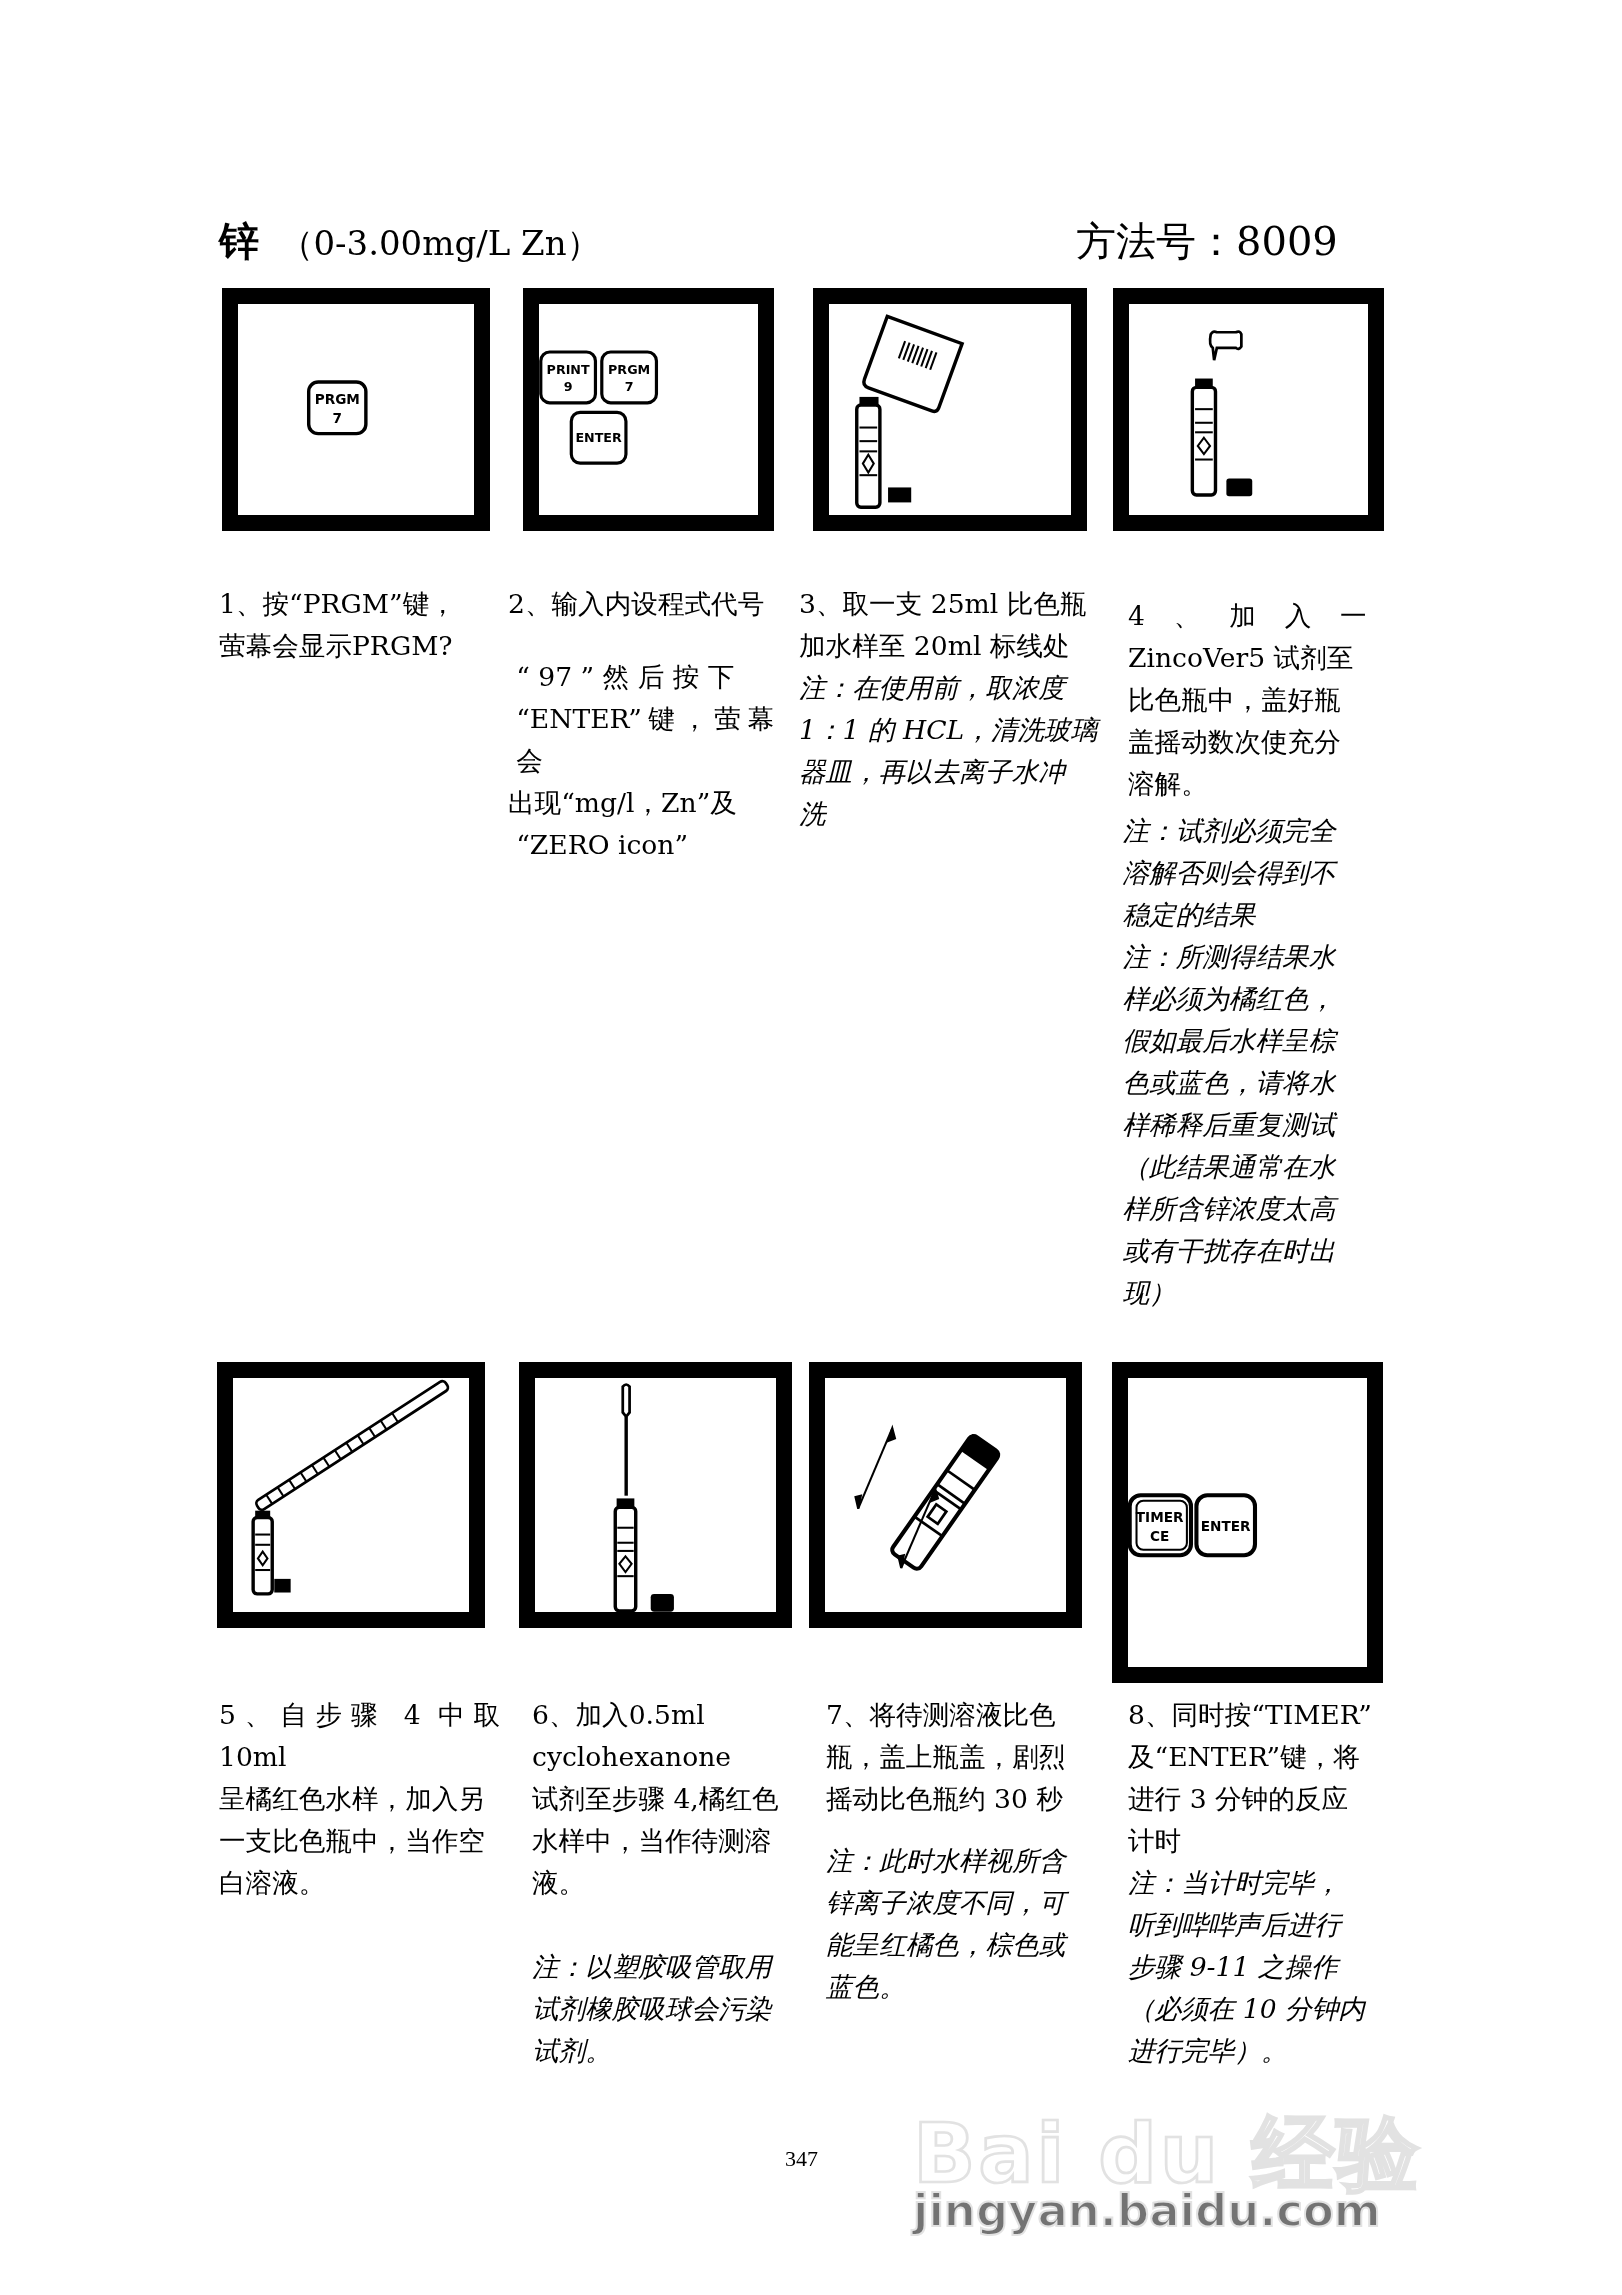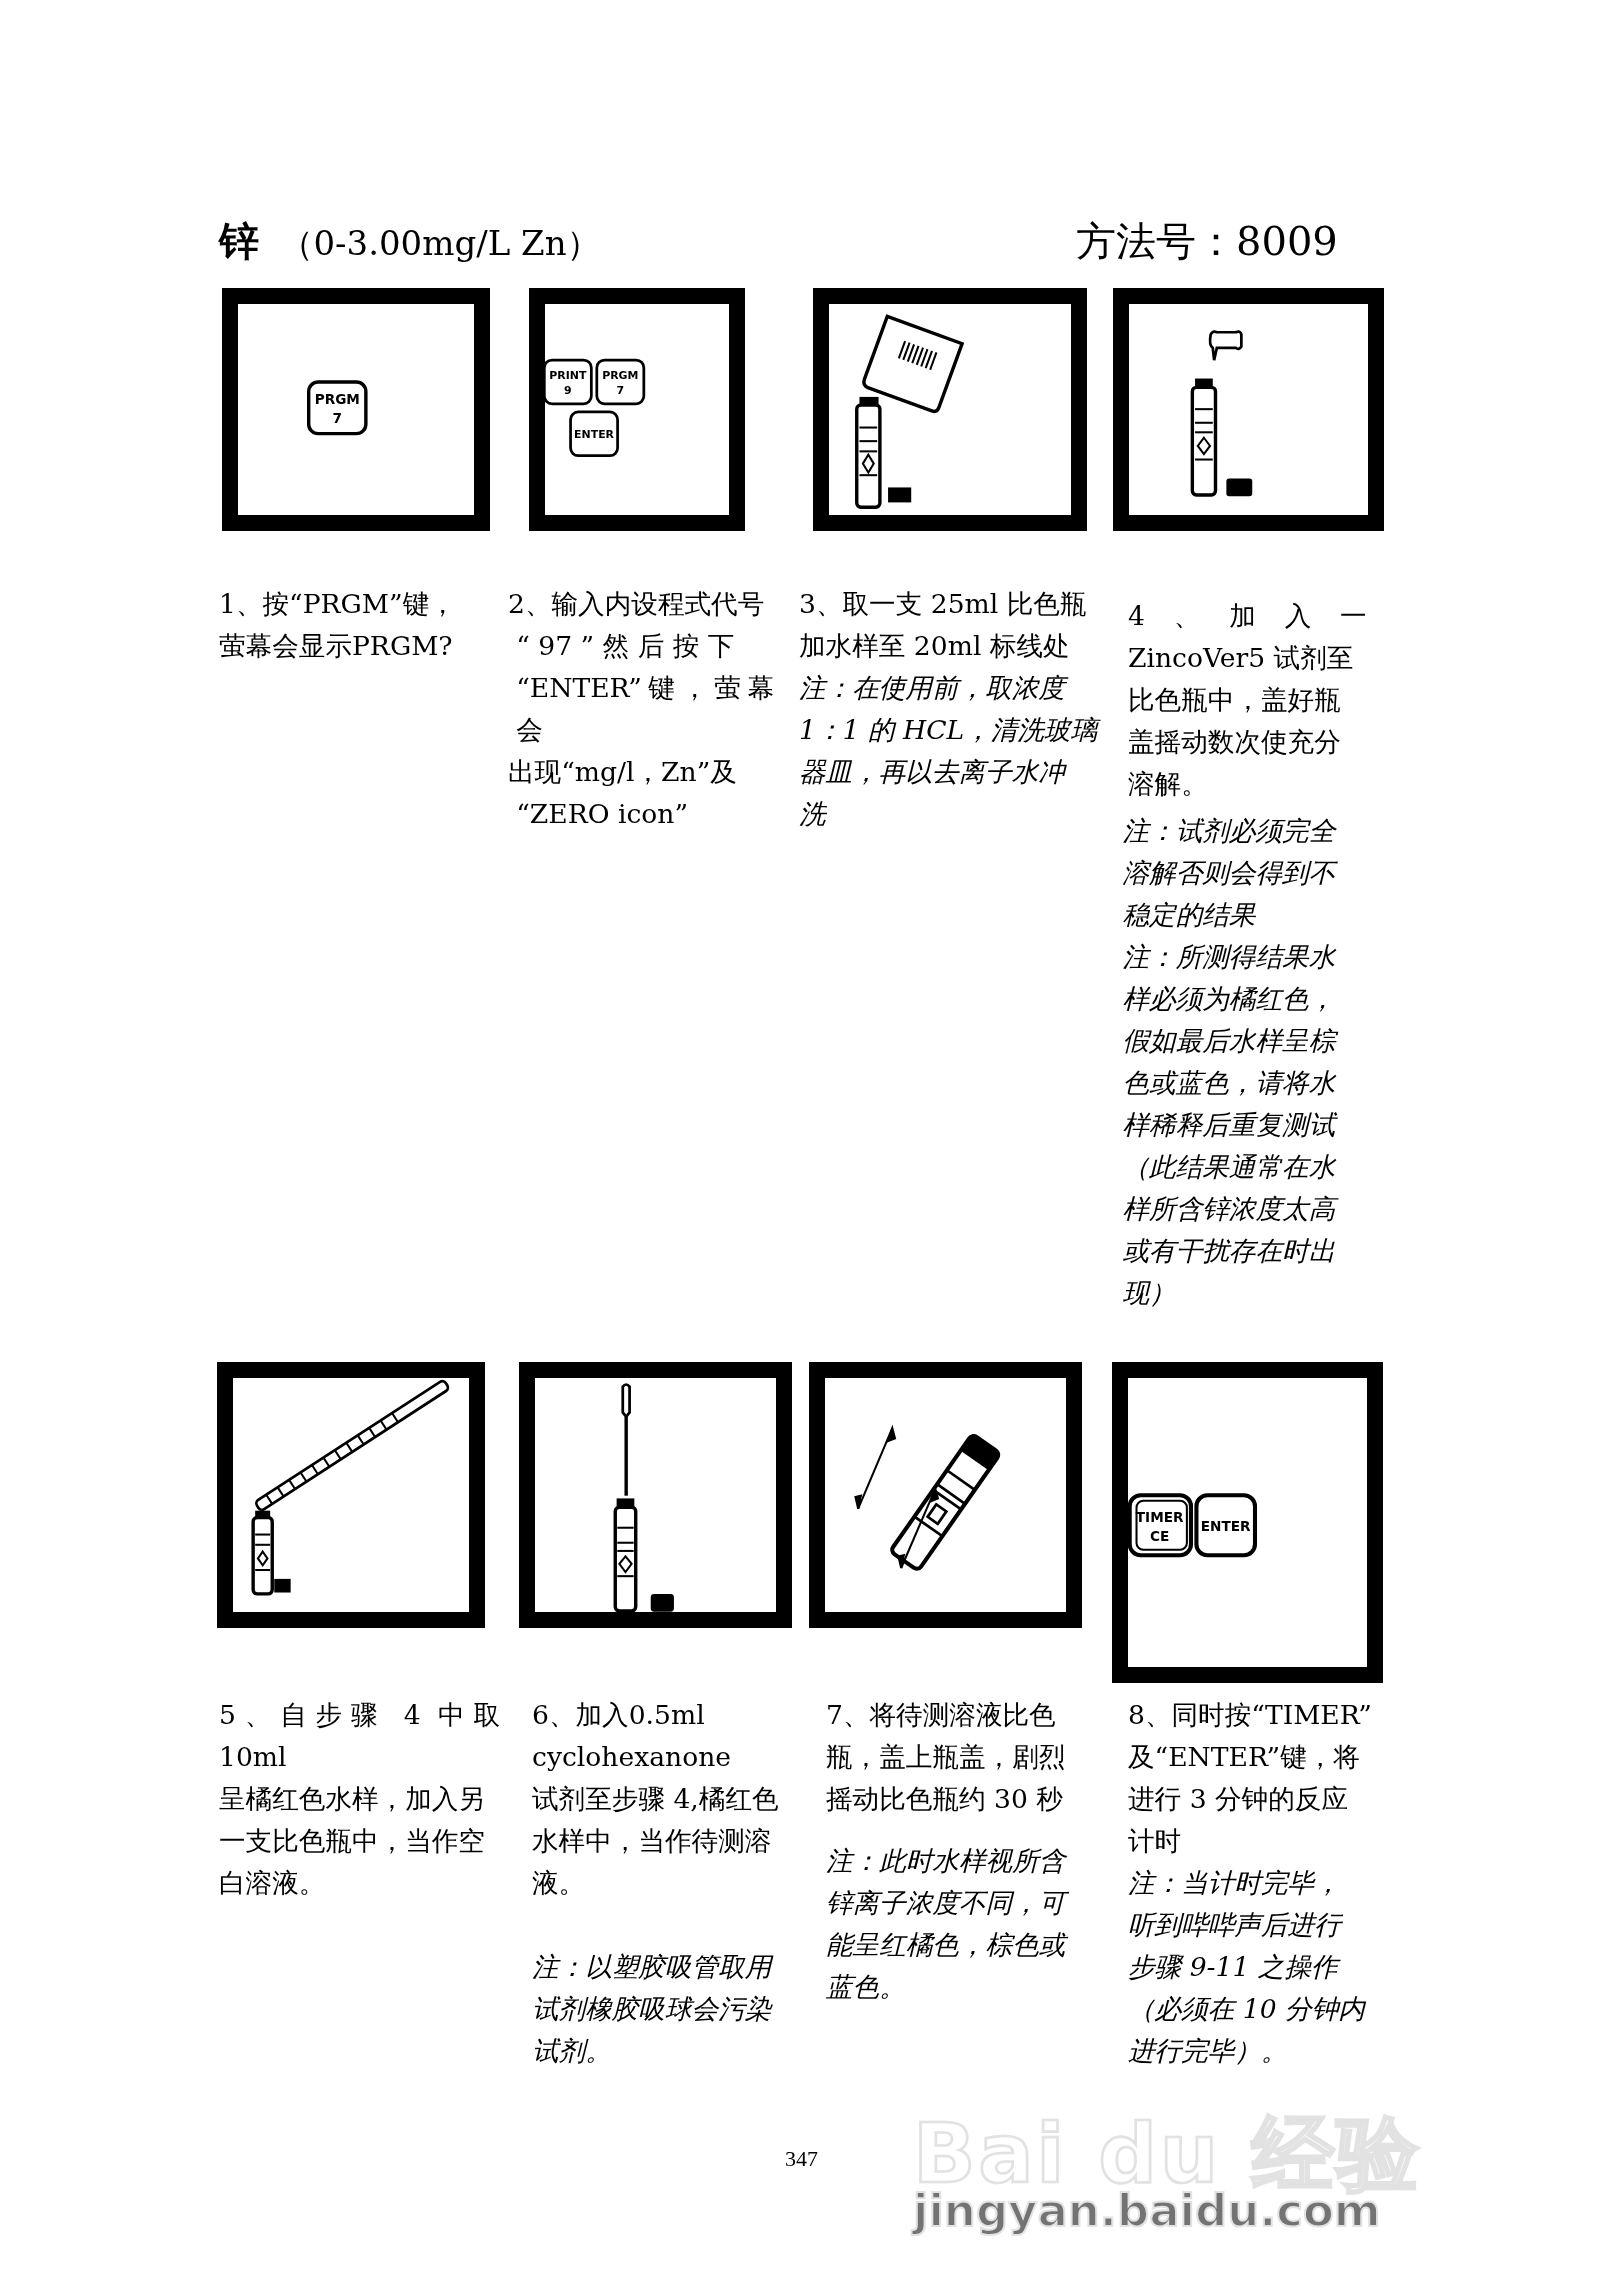--- a/index.html
+++ b/index.html
@@ -32,21 +32,21 @@
 
 <div class="frame" style="left:222px; top:288px; width:268px; height:243px;">
   <div class="inner"></div>
   <svg viewBox="0 0 393 357">
     <rect x="127" y="138" width="84" height="76" rx="14" fill="#fff" stroke="#000" stroke-width="5"></rect>
     <text class="keylabel" x="169" y="170" font-size="20" text-anchor="middle">PRGM</text>
     <text class="keylabel" x="169" y="198" font-size="20" text-anchor="middle">7</text>
   </svg>
 </div>
 
-<div class="frame" style="left:523px; top:288px; width:216px; height:243px;margin-left:6px;">
+<div class="frame" style="left:523px; top:288px; width:251px; height:243px;">
   <div class="inner"></div>
   <svg viewBox="0 0 395 357">
     <rect x="28" y="88" width="86" height="80" rx="14" fill="#fff" stroke="#000" stroke-width="5"></rect>
     <text class="keylabel" x="71" y="122" font-size="20" text-anchor="middle">PRINT</text>
     <text class="keylabel" x="71" y="150" font-size="20" text-anchor="middle">9</text>
     <rect x="124" y="88" width="86" height="80" rx="14" fill="#fff" stroke="#000" stroke-width="5"></rect>
     <text class="keylabel" x="167" y="122" font-size="20" text-anchor="middle">PRGM</text>
     <text class="keylabel" x="167" y="150" font-size="20" text-anchor="middle">7</text>
     <rect x="76" y="183" width="86" height="80" rx="14" fill="#fff" stroke="#000" stroke-width="5"></rect>
     <text class="keylabel" x="119" y="230" font-size="20" text-anchor="middle">ENTER</text>
@@ -95,21 +95,21 @@
   </svg>
 </div>
 
 <div class="step" style="left:219px; top:583px; width:252px;">
   <p>1、按“PRGM”键，</p>
   <p>萤幕会显示PRGM?</p>
 </div>
 
 <div class="step" style="left:508px; top:583px; width:266px;">
   <p>2、输入内设程式代号</p>
-  <p style="padding-left:8.2px;">“ 97 ” 然 后 按 下</p>
+  <p style="padding-left:8.2px;margin-top:31px;">“ 97 ” 然 后 按 下</p>
   <p style="padding-left:8.2px;">“ENTER”键，萤幕会</p>
   <p>出现“mg/l，Zn”及</p>
   <p style="padding-left:8.2px;">“ZERO icon”</p>
 </div>
 
 <div class="step" style="left:799px; top:583px; width:300px;">
   <p>3、取一支 25ml 比色瓶</p>
   <p>加水样至 20ml 标线处</p>
   <div class="note">
     <p>注：在使用前，取浓度</p>

